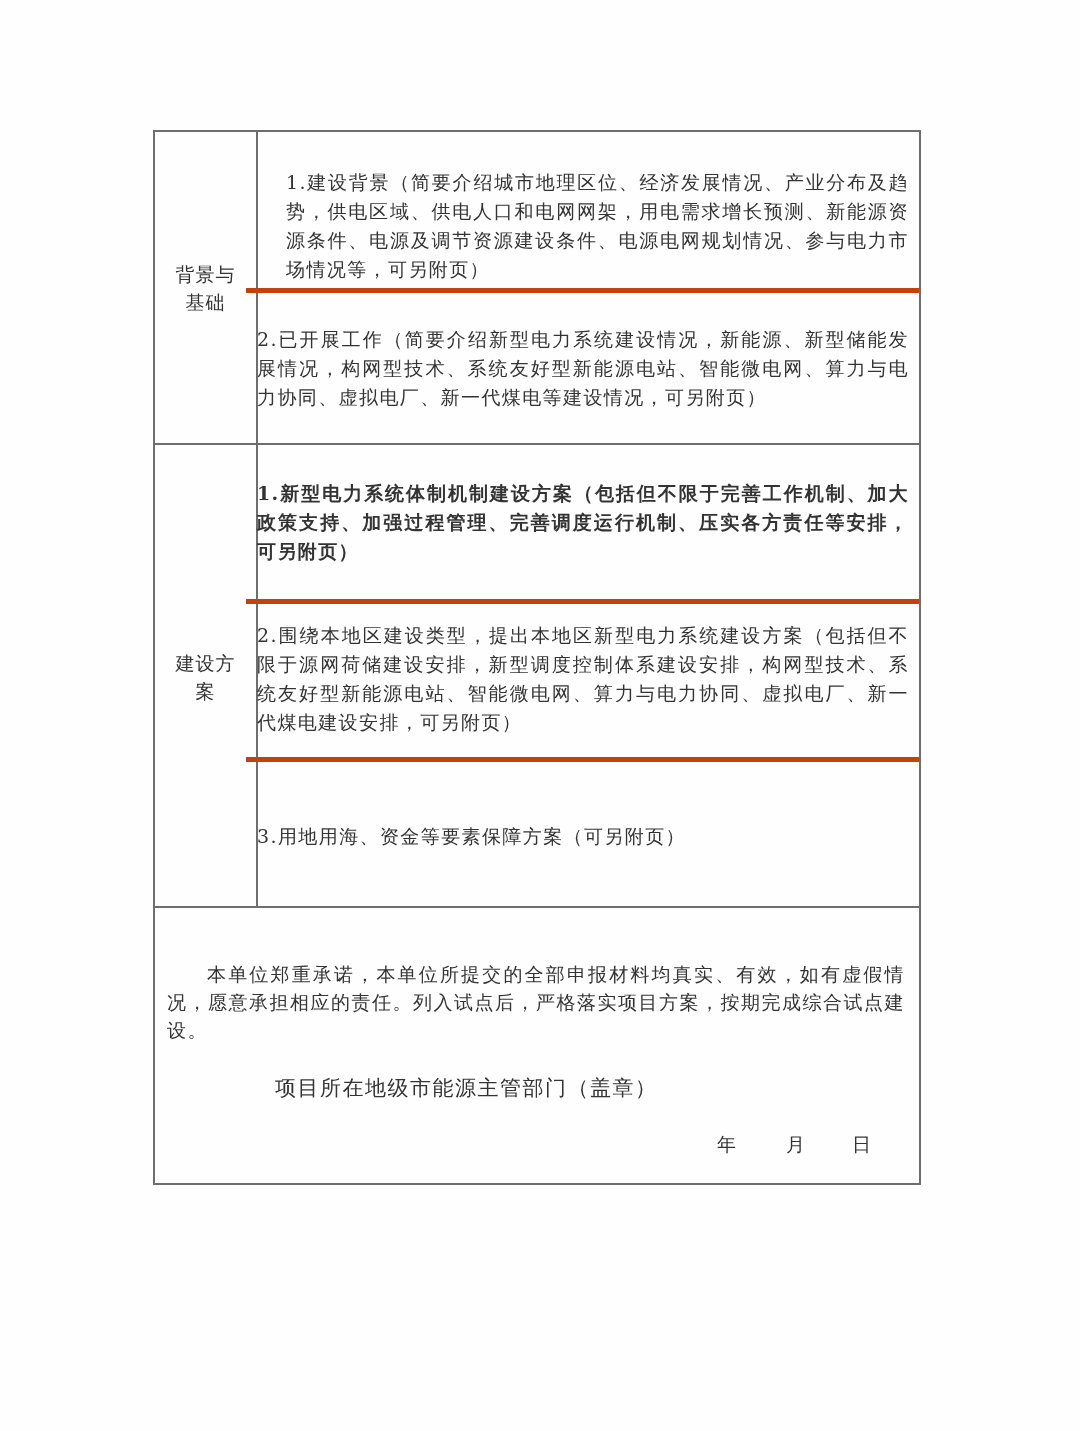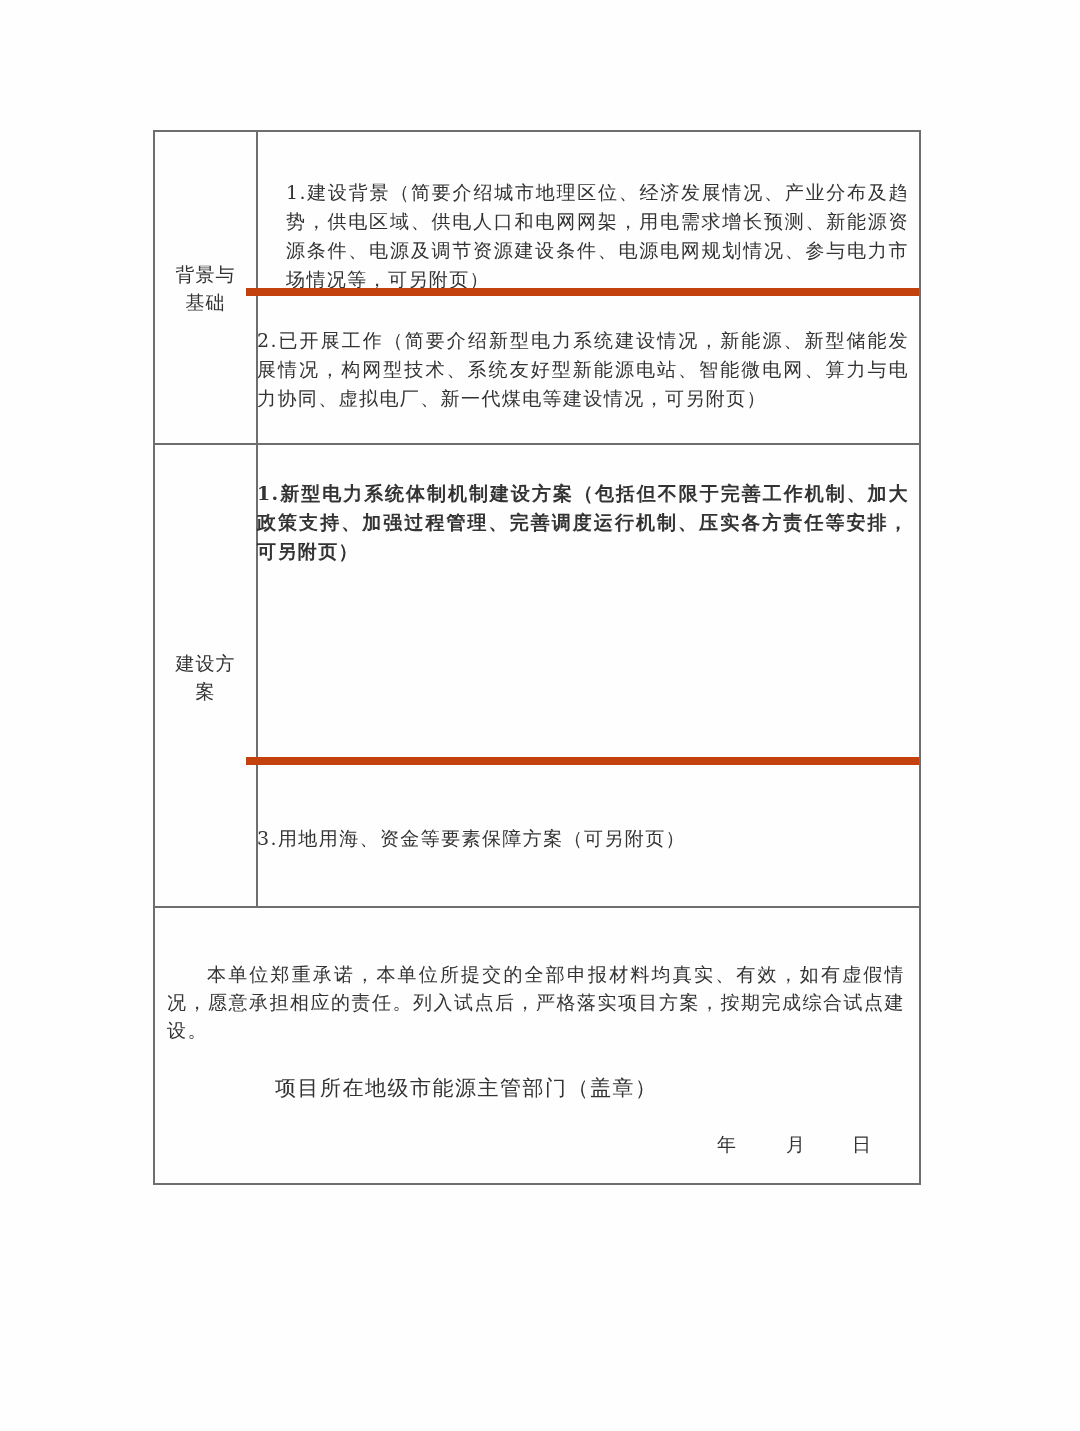--- a/index.html
+++ b/index.html
@@ -66,21 +66,21 @@
       display: flex;
       align-items: center;
       padding: 0 10px 0 11px;
       font-size: 19px;
       line-height: 29px;
       letter-spacing: 1.4px;
       color: #333;
       text-align: justify;
     }
     .cell.with-top {
-      border-top: 8px solid #c2410c;
+      border-top: 5px solid #c2410c;
     }
     .commit-section {
       position: absolute;
       left: 0;
       width: 100%;
       border-top: 2px solid #6e6e6e;
       box-sizing: border-box;
       padding-left: 33px;
     }
     .commit-text {
@@ -118,34 +118,37 @@
 </head>
 <body>
 
 <div class="page">
   <div class="form-table">
 
     <div class="section" style="top:0; height:311px;">
       <div class="section-label">
         <span>背景与基础</span>
       </div>
-      <div class="cell" style="top:16px; height:176px;padding-left:40px;">
+      <div class="cell" style="top:6px; height:176px;padding-left:40px;">
         <div>1.建设背景（简要介绍城市地理区位、经济发展情况、产业分布及趋势，供电区域、供电人口和电网网架，用电需求增长预测、新能源资源条件、电源及调节资源建设条件、电源电网规划情况、参与电力市场情况等，可另附页）</div>
       </div>
       <div class="cell with-top" style="top:156px; height:155px;">
         <div>2.已开展工作（简要介绍新型电力系统建设情况，新能源、新型储能发展情况，构网型技术、系统友好型新能源电站、智能微电网、算力与电力协同、虚拟电厂、新一代煤电等建设情况，可另附页）</div>
       </div>
     </div>
 
     <div class="section" style="top:311px; height:465px; border-top:2px solid #6e6e6e;">
       <div class="section-label">
         <span>建设方案</span>
       </div>
       <div class="cell" style="top:0; height:154px;font-weight:bold;">
         <div>1.新型电力系统体制机制建设方案（包括但不限于完善工作机制、加大政策支持、加强过程管理、完善调度运行机制、压实各方责任等安排，可另附页）</div>
+      </div>
+      <div class="cell with-top" style="top:154px; height:155px;">
+        <div>2.围绕本地区建设类型，提出本地区新型电力系统建设方案（包括但不限于源网荷储建设安排，新型调度控制体系建设安排，构网型技术、系统友好型新能源电站、智能微电网、算力与电力协同、虚拟电厂、新一代煤电建设安排，可另附页）</div>
       </div>
       <div class="cell with-top" style="top:312px; height:154px;">
         <div>3.用地用海、资金等要素保障方案（可另附页）</div>
       </div>
     </div>
 
     <div class="commit-section" style="top:774px; height:279px;">
       <div class="commit-text">本单位郑重承诺，本单位所提交的全部申报材料均真实、有效，如有虚假情况，愿意承担相应的责任。列入试点后，严格落实项目方案，按期完成综合试点建设。</div>
       <div class="seal-line">项目所在地级市能源主管部门（盖章）</div>
       <div class="date-line">

